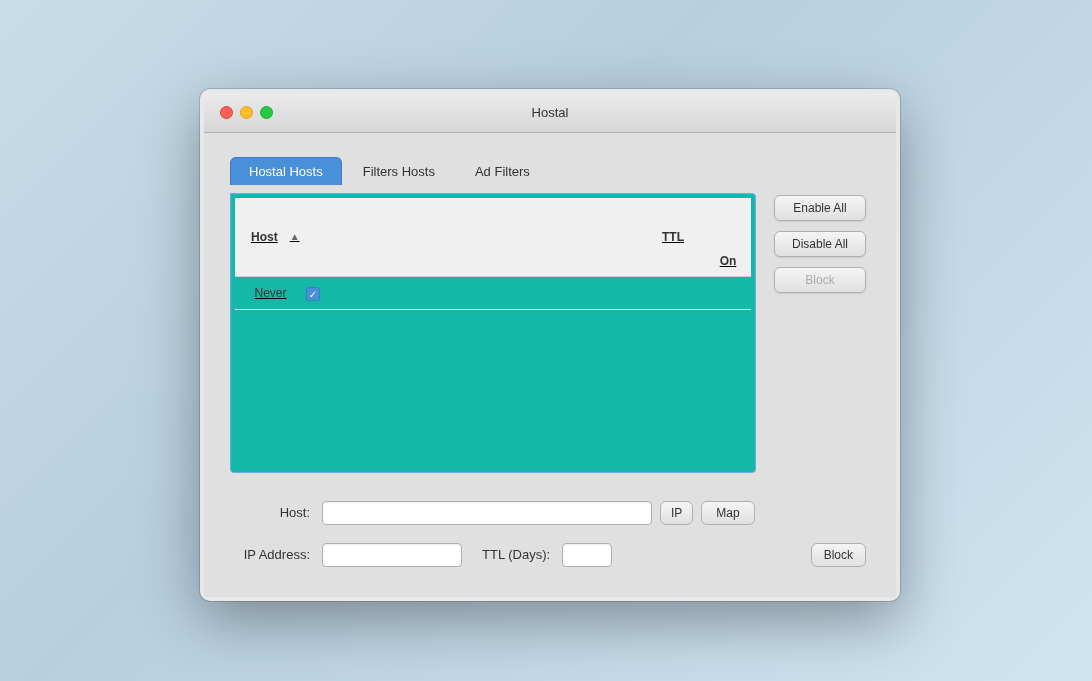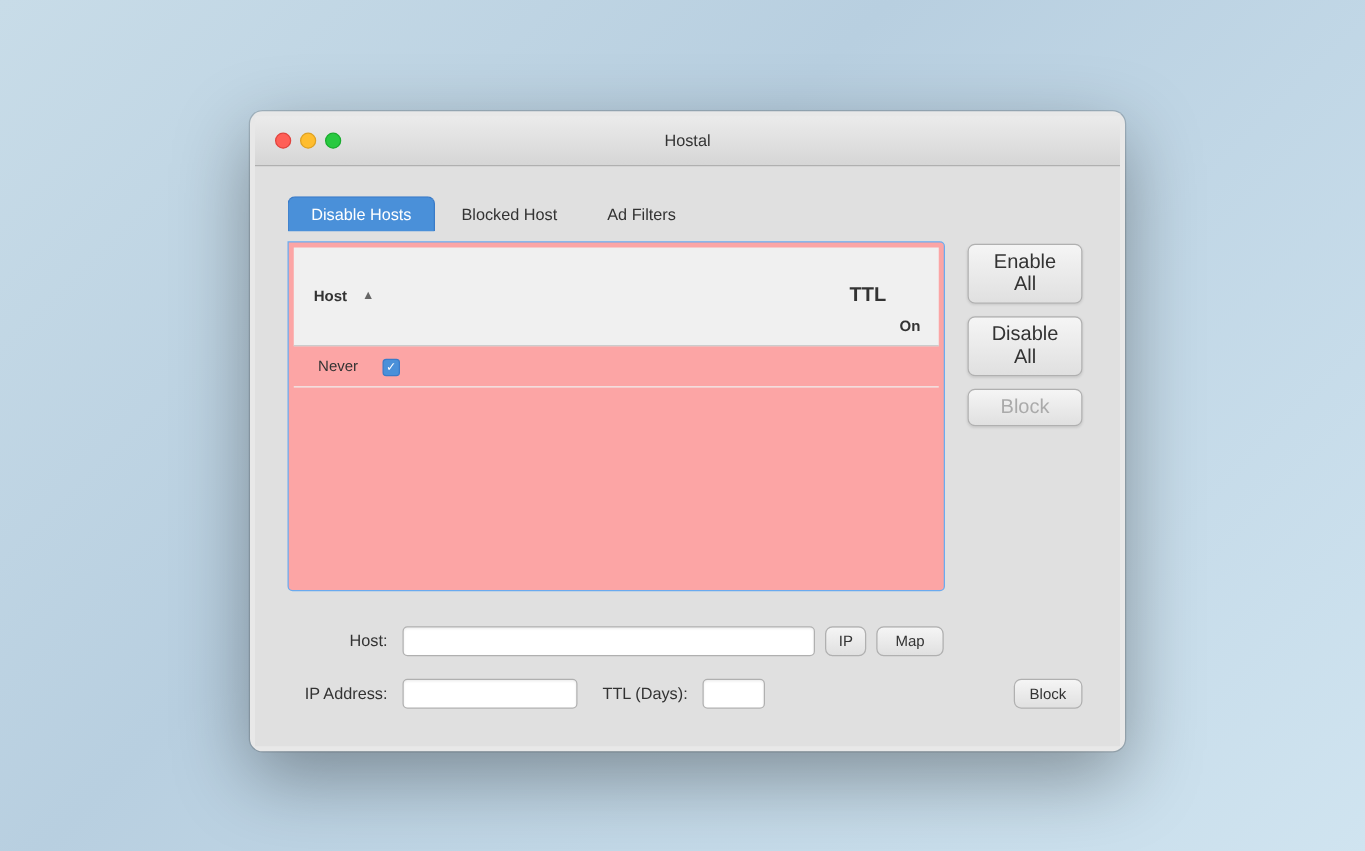--- a/index.html
+++ b/index.html
@@ -92,25 +92,26 @@
 
     
     .main-area {
       display: flex;
       gap: 14px;
     }
 
     
     .table-container {
       flex: 1;
-      background: #fca5a5;
+      background: #14b8a6;
       border: 1.5px solid #6aabef;
       border-radius: 0 4px 4px 4px;
       overflow: hidden;
       min-height: 280px;
+      text-decoration: underline;
     }
 
     .table-header {
       display: flex;
       align-items: center;
       padding: 4px 8px;
       background: #f0f0f0;
       border-bottom: 1px solid #ccc;
     }
 
@@ -119,24 +120,24 @@
       font-size: 12px;
       font-weight: 600;
       color: #333;
       display: flex;
       align-items: center;
       gap: 4px;
     }
 
     .col-ttl {
       width: 55px;
-      font-size: 16px;
+      font-size: 12px;
       font-weight: 600;
       color: #333;
-      text-align: right;
+      text-align: left;
     }
 
     .col-on {
       width: 30px;
       font-size: 12px;
       font-weight: 600;
       color: #333;
       text-align: center;
       margin-top: 48px;
     }
@@ -191,21 +192,21 @@
       gap: 10px;
       padding-top: 2px;
       width: 100px;
     }
 
     .mac-button {
       background: linear-gradient(to bottom, #f5f5f5, #e0e0e0);
       border: 1px solid #b0b0b0;
       border-radius: 6px;
       padding: 5px 10px;
-      font-size: 16px;
+      font-size: 12px;
       color: #333;
       cursor: pointer;
       text-align: center;
       box-shadow: 0 1px 2px rgba(0,0,0,0.1);
     }
 
     .mac-button:disabled, .mac-button.disabled {
       color: #aaa;
       cursor: default;
     }
@@ -298,22 +299,22 @@
       <div class="tl tl-close"></div>
       <div class="tl tl-minimize"></div>
       <div class="tl tl-maximize"></div>
     </div>
     <span class="titlebar-title">Hostal</span>
   </div>
 
   <div class="content">
 
     <div class="tabs">
-      <div class="tab active">Disable Hosts</div>
-      <div class="tab">Blocked Host</div>
+      <div class="tab active">Hostal Hosts</div>
+      <div class="tab">Filters Hosts</div>
       <div class="tab">Ad Filters</div>
     </div>
 
     <div class="main-area">
 
       <div class="table-container">
         <div class="table-header">
           <div class="col-host">
             <span>Host</span>
             <span class="sort-arrow">▲</span>

